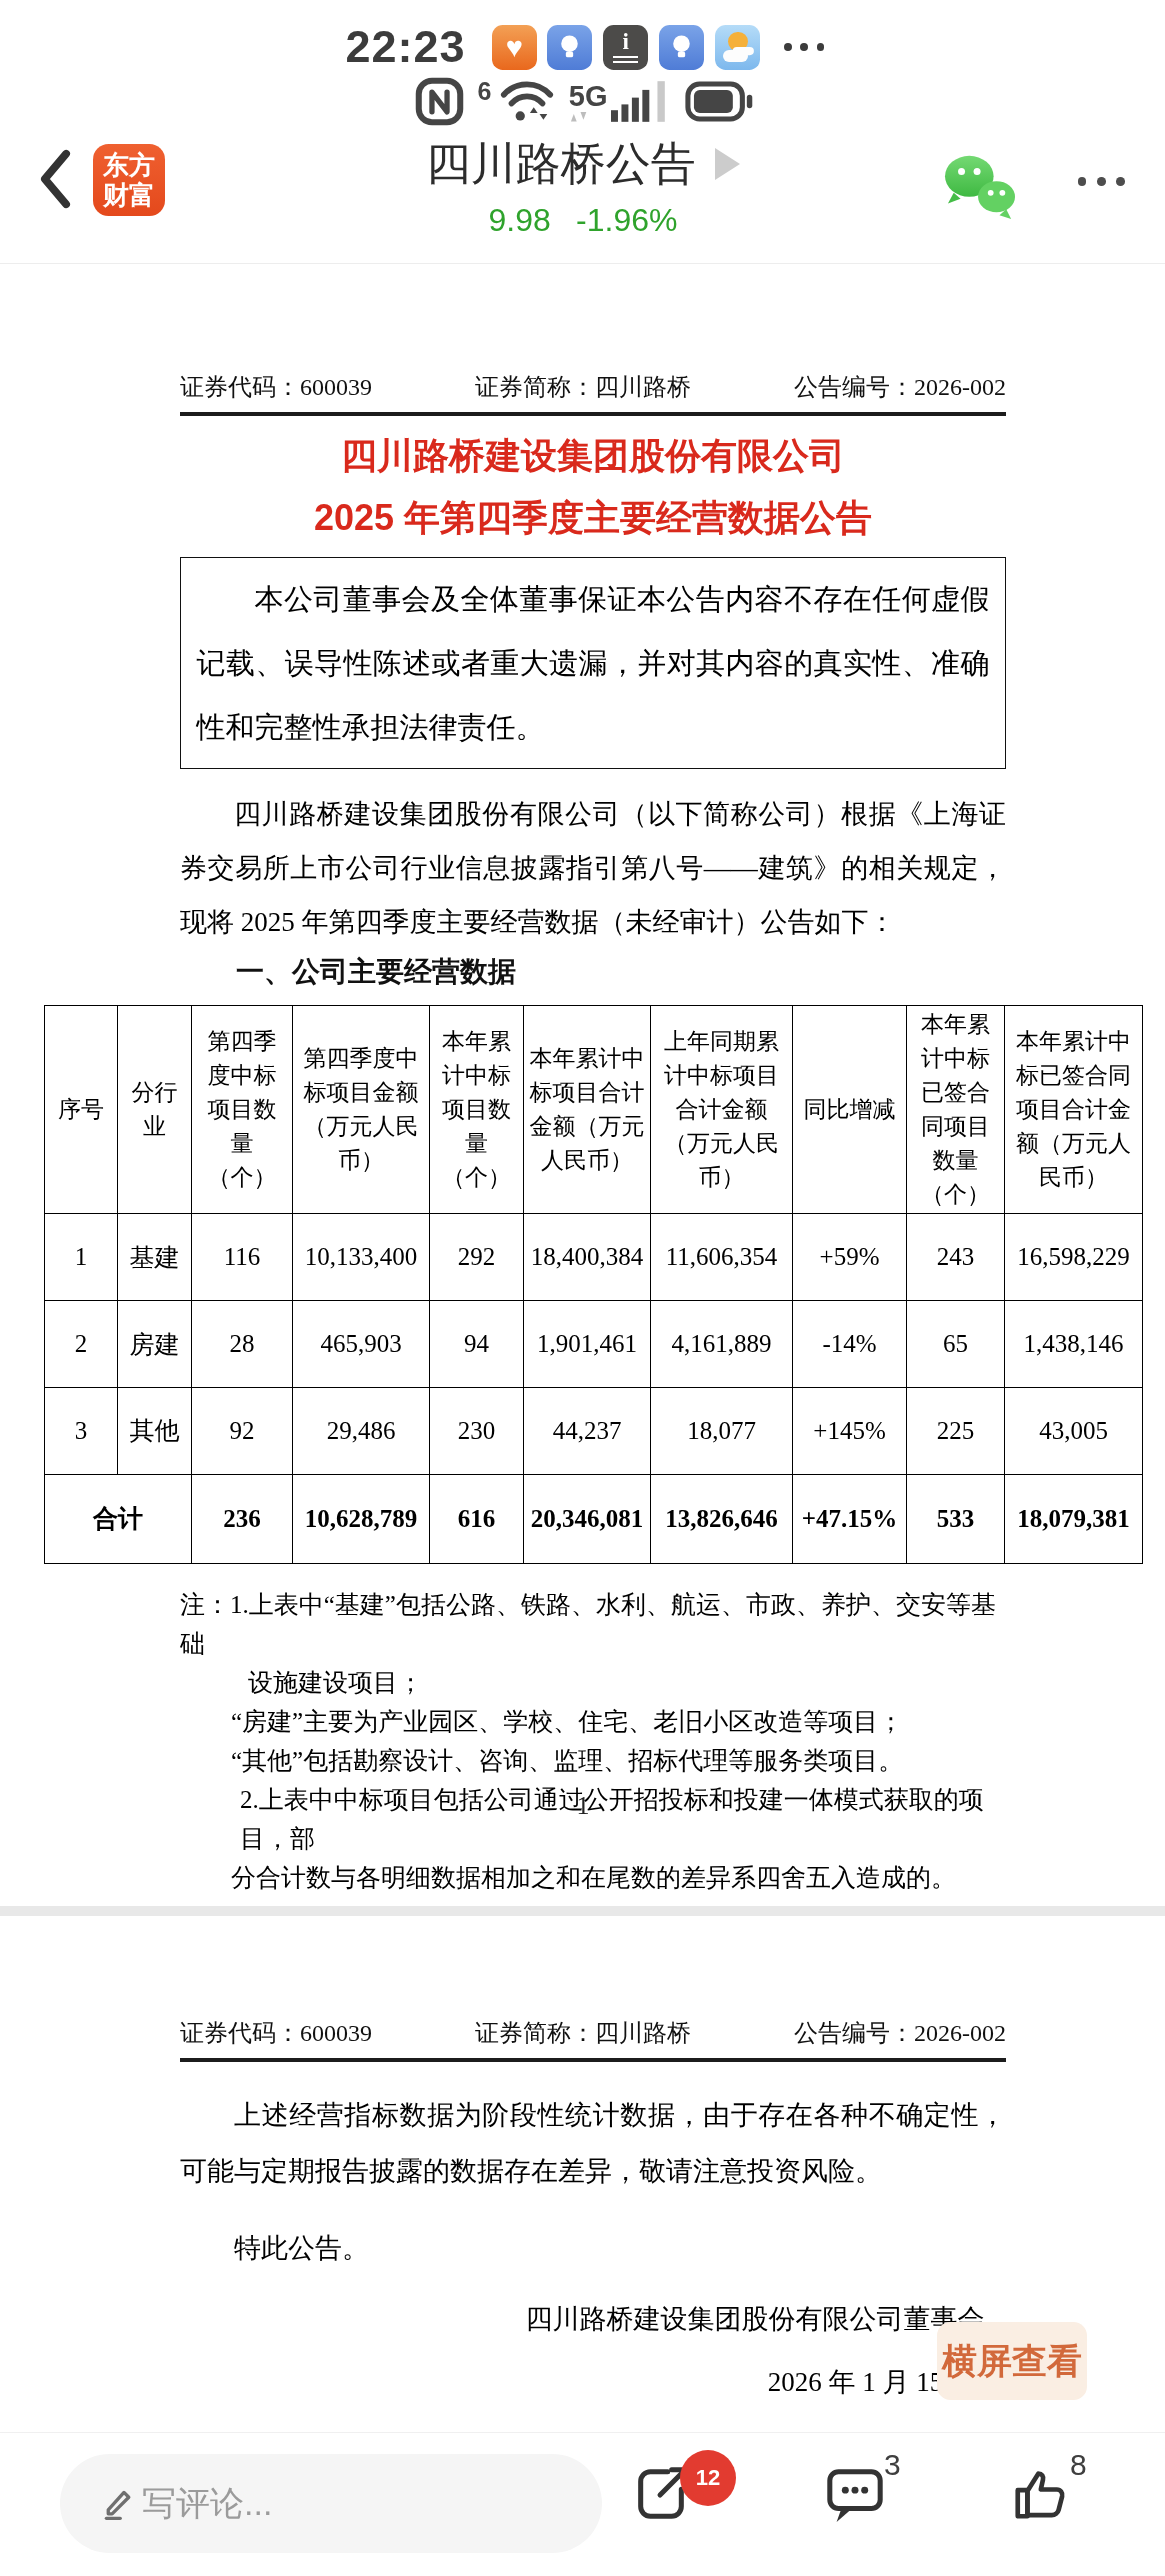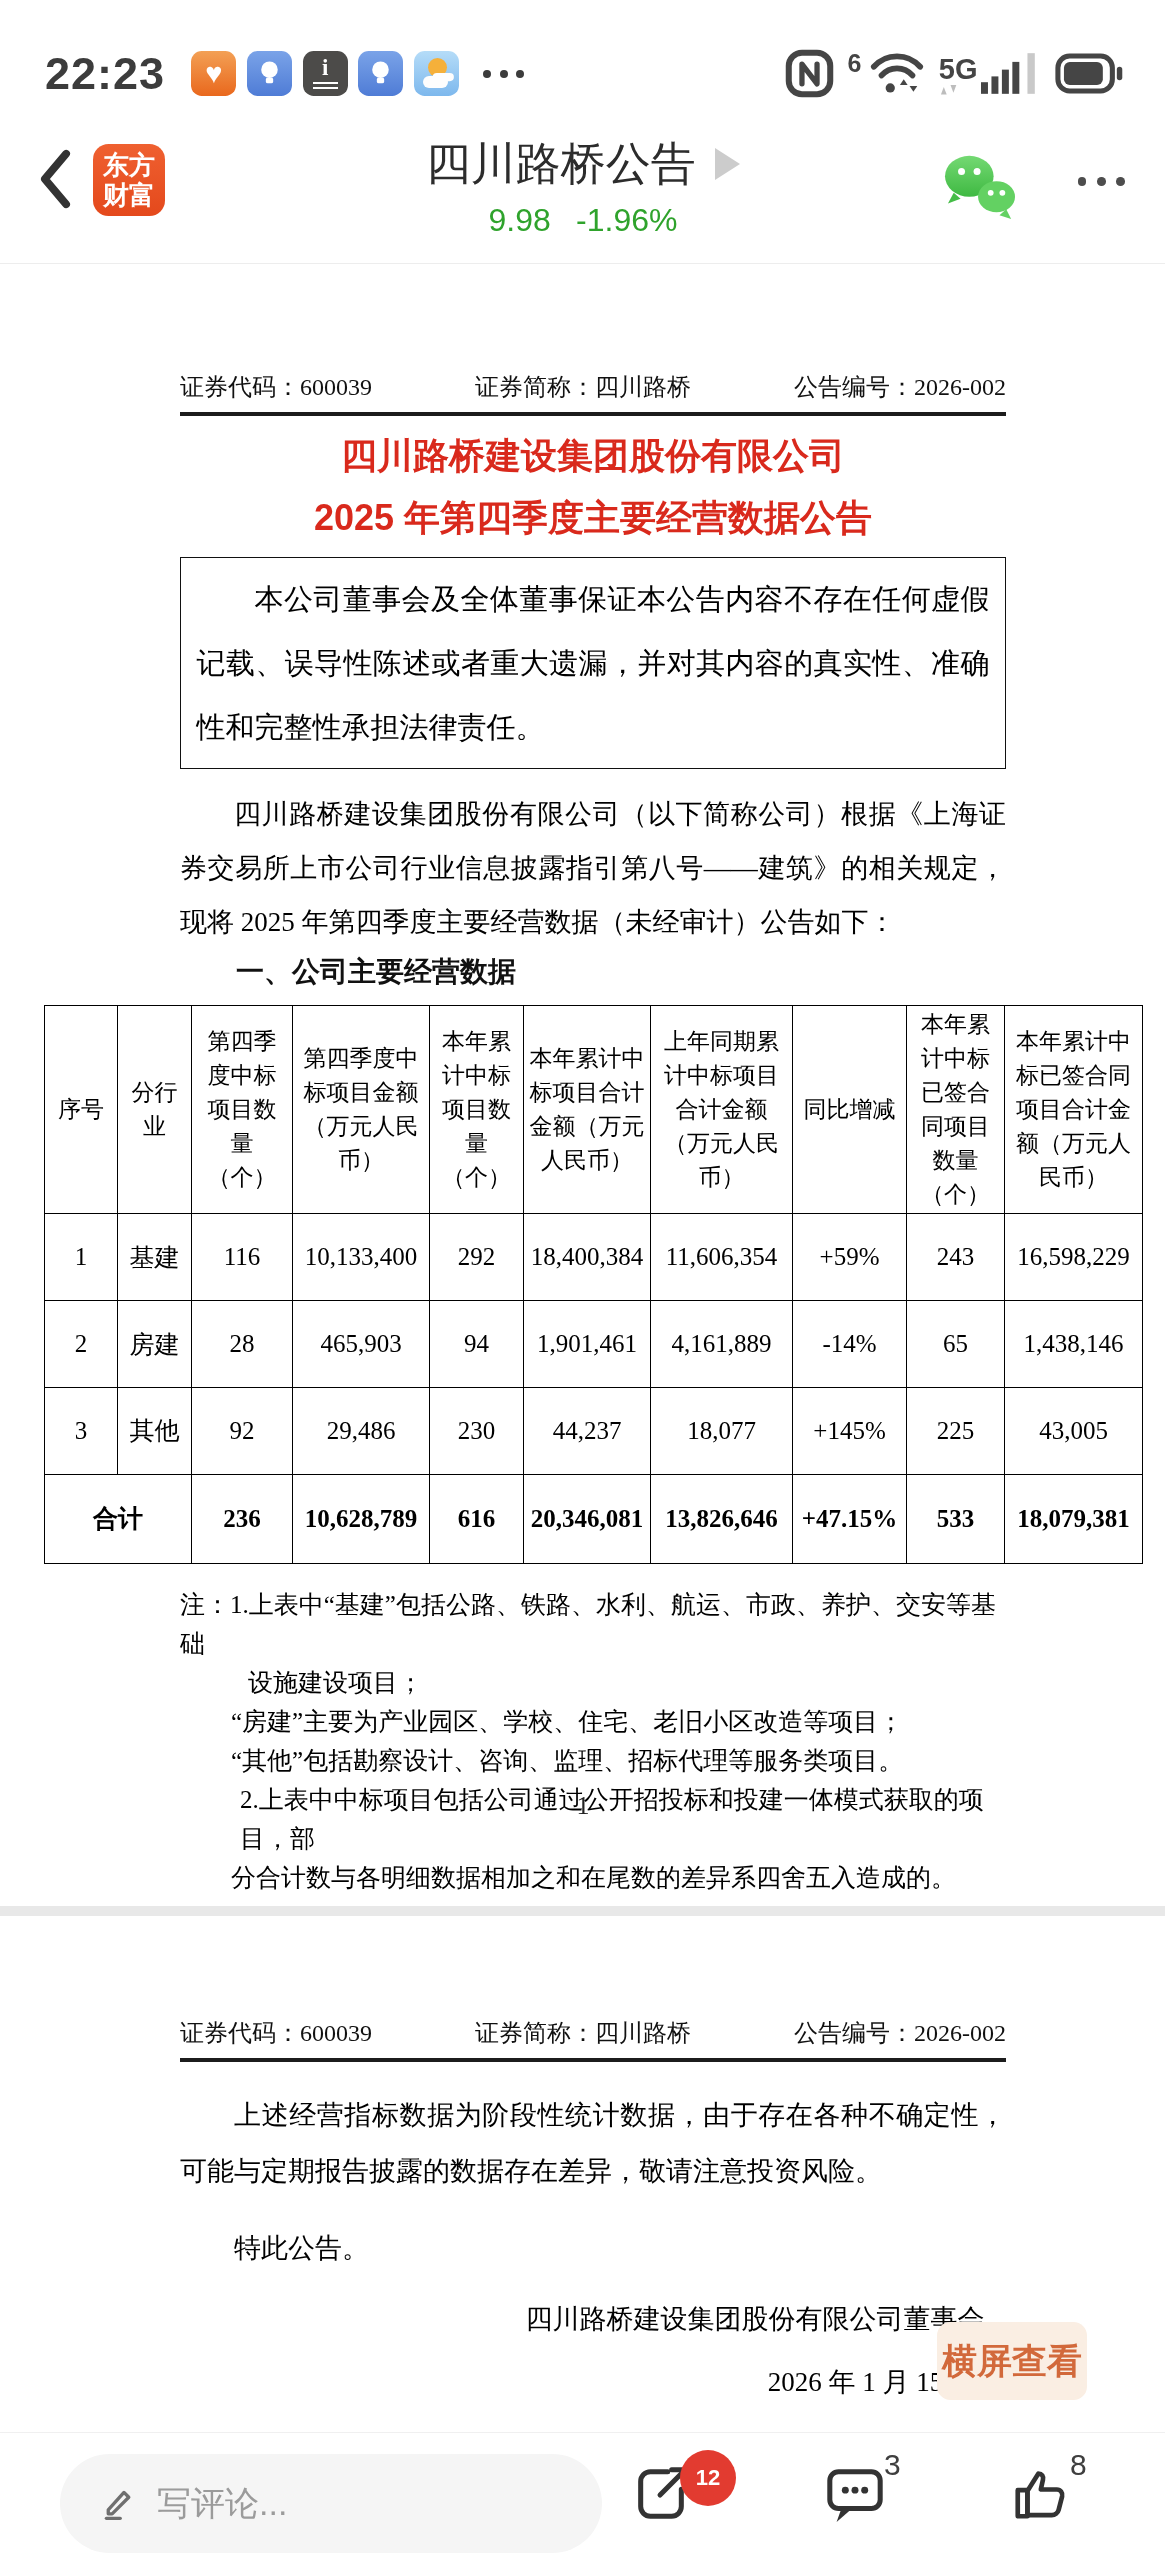--- a/index.html
+++ b/index.html
@@ -1,21 +1,21 @@
 <!DOCTYPE html>
 <html><head>
 <meta charset="utf-8">
 <style>
   html,body{margin:0;padding:0;background:#fff;}
   .screen{position:relative;width:1166px;height:2576px;background:#fff;overflow:hidden;
           font-family:"Liberation Sans",sans-serif;color:#333;}
   
   .status-bar{position:absolute;top:0;left:0;width:1166px;height:126px;display:flex;
               align-items:center;justify-content:space-between;box-sizing:border-box;
-              padding:21.4px 41px 0 45px;}
+              padding:21.4px 41px 0 45px;flex-direction:column;}
   .sb-left{display:flex;align-items:center;}
   .sb-time{font-size:45px;font-weight:700;color:#3c3c3c;letter-spacing:1px;margin-right:15.5px;}
   .mini-icon{width:45px;height:45px;border-radius:10.7px;margin-left:10.7px;display:inline-flex;
              align-items:center;justify-content:center;position:relative;overflow:hidden;}
   .mi-heart{background:linear-gradient(180deg,#f3a055,#e9681d);color:#fff;font-size:29px;}
   .mi-blue{background:linear-gradient(180deg,#7aa3e8,#4f7cd6);}
   .mi-dark{background:#4c4b49;flex-direction:column;}
   .info-i{color:#fff;font-weight:700;font-size:23px;font-family:"Liberation Serif",serif;line-height:23px;}
   .info-lines{width:25px;height:8.7px;margin-top:2.9px;
               background:repeating-linear-gradient(#fff 0 1.9px,transparent 1.9px 4.9px);}
@@ -79,21 +79,21 @@
   .sigdate{margin-top:27px;text-align:right;font-size:27px;padding-right:29px;}
   
   .landscape-btn{position:absolute;left:937px;top:2322px;width:150px;height:78px;background:#faeee3;
                  color:#d2693b;font-size:35px;font-weight:600;border-radius:13.6px;display:flex;
                  align-items:center;justify-content:center;font-family:"Liberation Sans",sans-serif;}
   
   .bottom-bar{position:absolute;top:2432px;left:0;width:1166px;height:144px;background:#fff;
               border-top:1.9px solid #f0f0f0;box-sizing:border-box;}
   .comment-pill{position:absolute;left:60px;top:21.4px;width:542px;height:99px;background:#f5f5f5;
                 border-radius:51px;display:flex;align-items:center;box-sizing:border-box;
-                padding-left:39px;gap:21px;color:#9b9b9b;font-size:34px;}
+                padding-left:39px;gap:6px;color:#9b9b9b;font-size:34px;}
   .icon-group{position:absolute;top:29px;width:87px;height:87px;}
   .ig-share{left:631px;}
   .ig-comment{left:824px;}
   .ig-like{left:1010px;}
   .badge{position:absolute;left:49px;top:-11.7px;min-width:56px;height:56px;border-radius:28px;
          background:#e23b30;color:#fff;font-size:22px;font-weight:600;display:flex;align-items:center;
          justify-content:center;box-sizing:border-box;padding:0 5.8px;}
   .count{position:absolute;left:60px;top:-13.6px;font-size:30px;color:#3f3f3f;}
 </style>
 </head>

